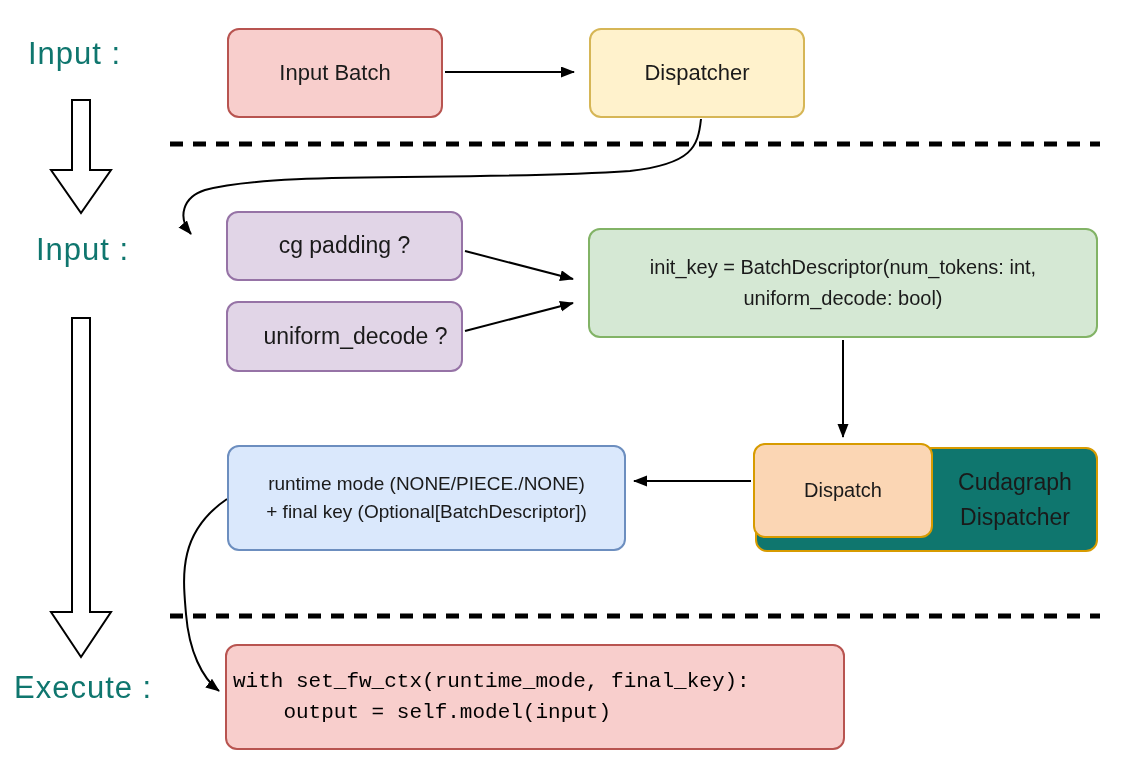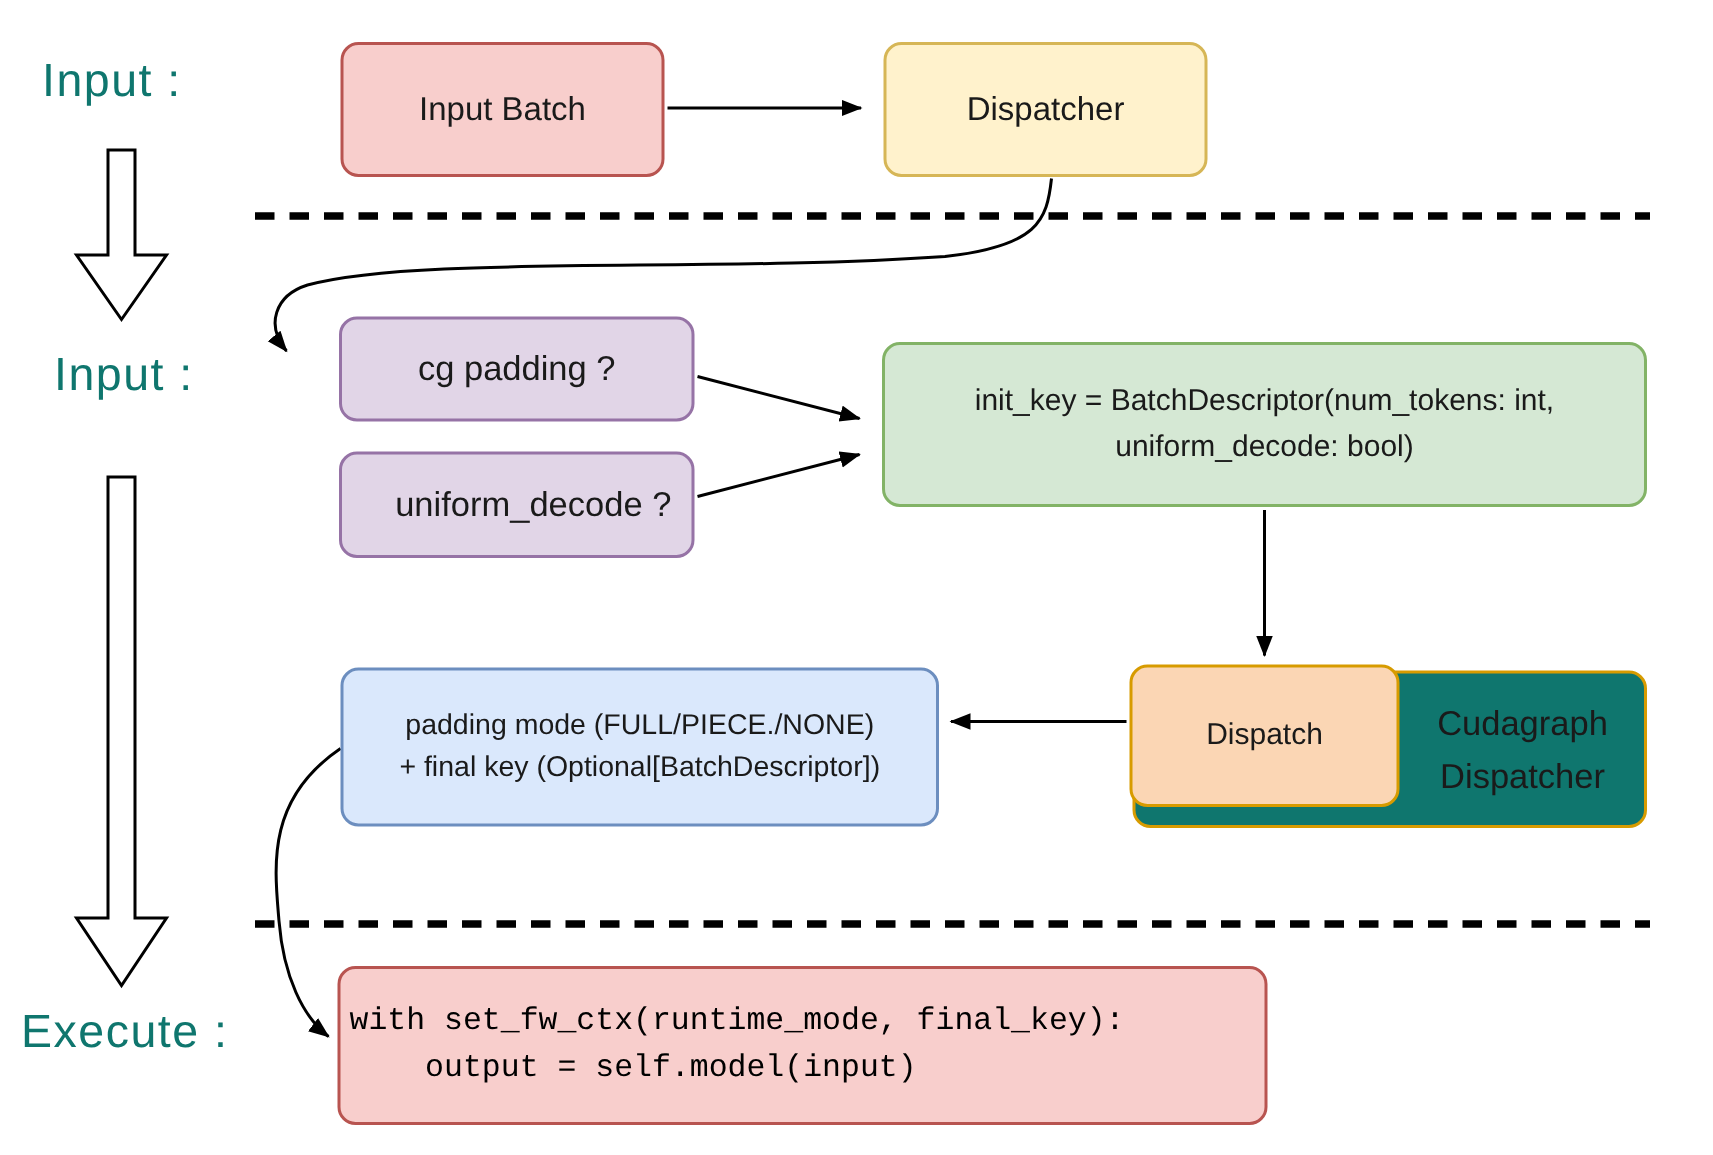--- a/index.html
+++ b/index.html
@@ -120,21 +120,21 @@
 
   <div class="node node-cuda-outer" style="background-color: #0f766e; border-color: rgb(215, 155, 0);">
     <div class="cuda-label-wrap">Cudagraph Dispatcher</div>
   </div>
 
   <div class="node node-dispatch" style="background-color: rgb(251, 214, 180); border-color: rgb(215, 155, 0);">
     <span>Dispatch</span>
   </div>
 
   <div class="node node-runtime" style="background-color: rgb(218, 232, 252); border-color: rgb(108, 142, 191);">
-    <span>padding mode (FULL/PIECE./NONE)</span>
+    <span>runtime mode (NONE/PIECE./NONE)</span>
     <span>+ final key (Optional[BatchDescriptor])</span>
   </div>
 
   <div class="node node-exec-code" style="background-color: rgb(248, 206, 204); border-color: rgb(184, 84, 80);">
     <span class="pre-line">with set_fw_ctx(runtime_mode, final_key):</span>
     <span class="pre-line">    output = self.model(input)</span>
   </div>
 
 </div>
 

